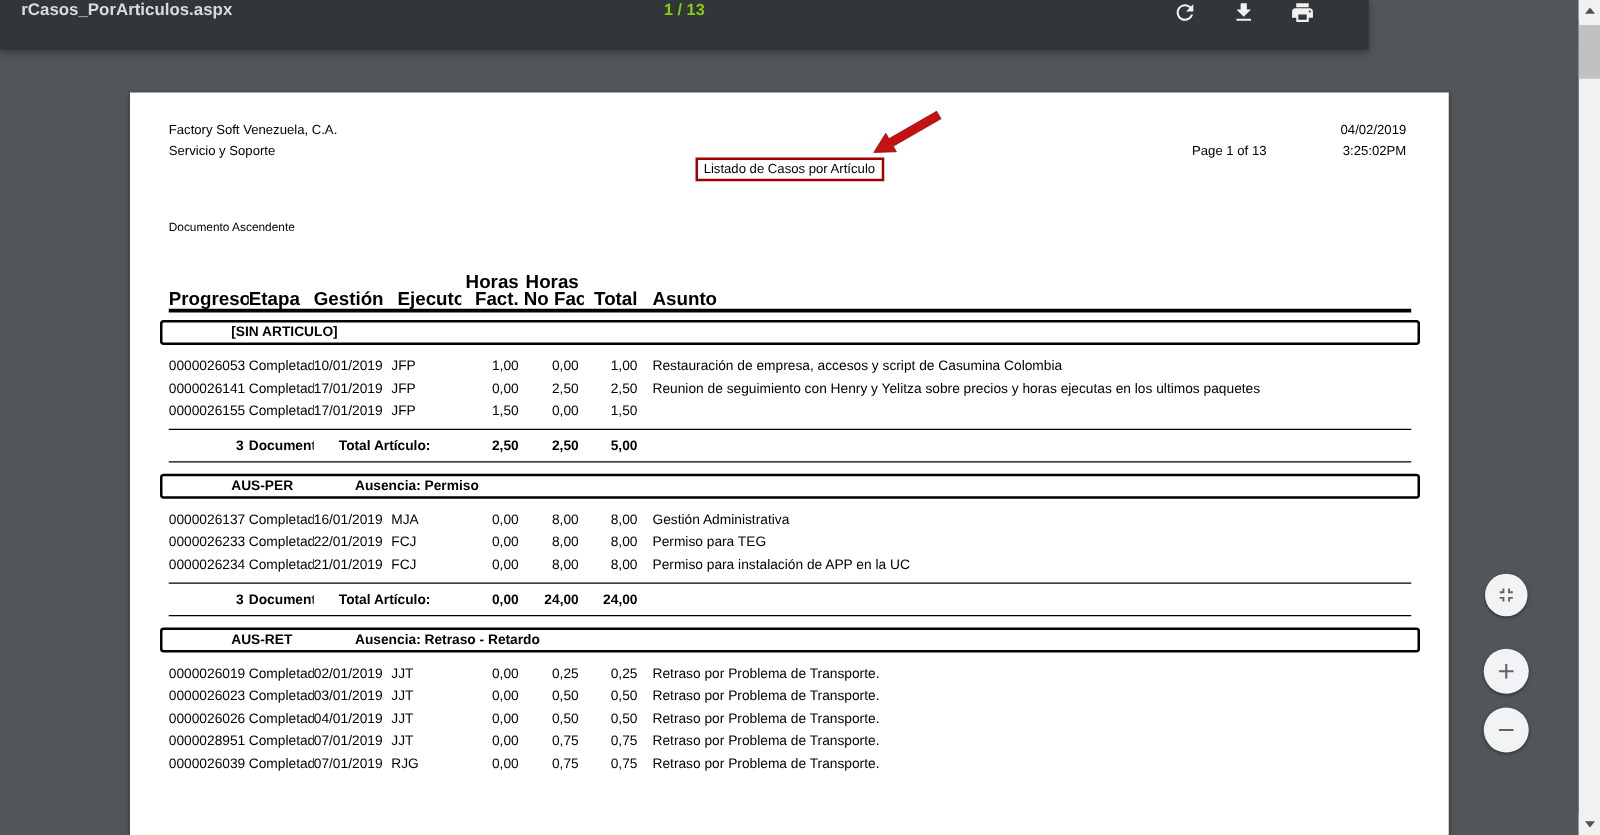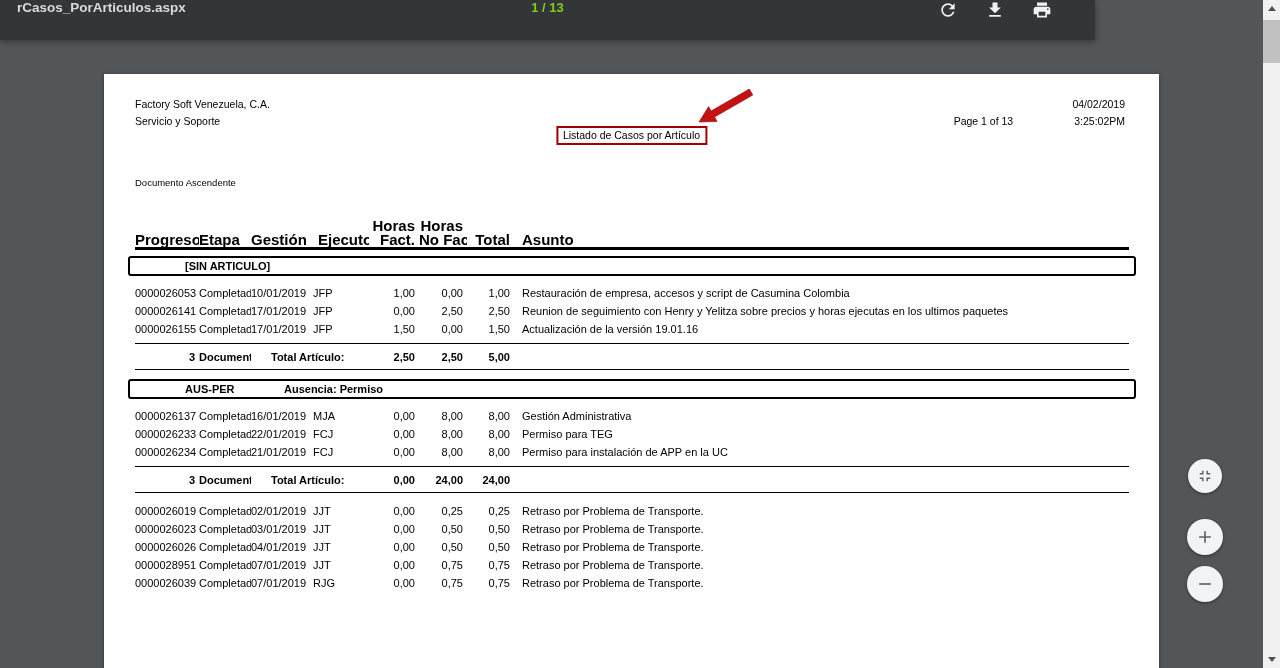--- a/index.html
+++ b/index.html
@@ -197,21 +197,20 @@
               </div>
               <div class="trow">
                 <div>0000026155</div>
                 <div>Completada</div>
                 <div>17/01/2019</div>
                 <div>JFP</div>
                 <div class="num">1,50</div>
                 <div class="num">0,00</div>
                 <div class="num">1,50</div>
                 <div></div>
-                <div>Actualización de la versión 19.01.16</div>
               </div>
             </div>
             <div class="total-block">
               <div class="trow total-row">
                 <div class="num">3</div>
                 <div>Documentos</div>
                 <div class="tspan">Total Artículo:</div>
                 <div class="num">2,50</div>
                 <div class="num">2,50</div>
                 <div class="num">5,00</div>
@@ -267,20 +266,24 @@
                 <div class="tspan">Total Artículo:</div>
                 <div class="num">0,00</div>
                 <div class="num">24,00</div>
                 <div class="num">24,00</div>
                 <div></div>
                 <div></div>
               </div>
             </div>
           </div>
           <div>
+            <div class="section-box">
+              <div class="sec-code">AUS-RET</div>
+              <div class="sec-desc">Ausencia: Retraso - Retardo</div>
+            </div>
             <div class="rows">
               <div class="trow">
                 <div>0000026019</div>
                 <div>Completada</div>
                 <div>02/01/2019</div>
                 <div>JJT</div>
                 <div class="num">0,00</div>
                 <div class="num">0,25</div>
                 <div class="num">0,25</div>
                 <div></div>

